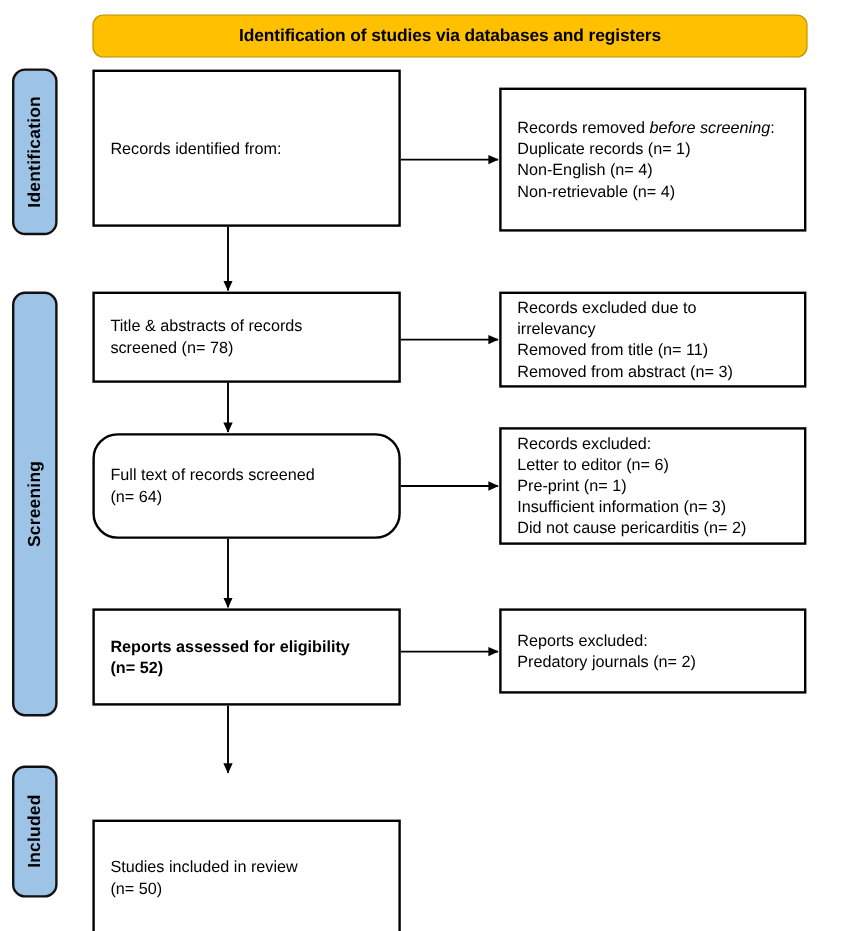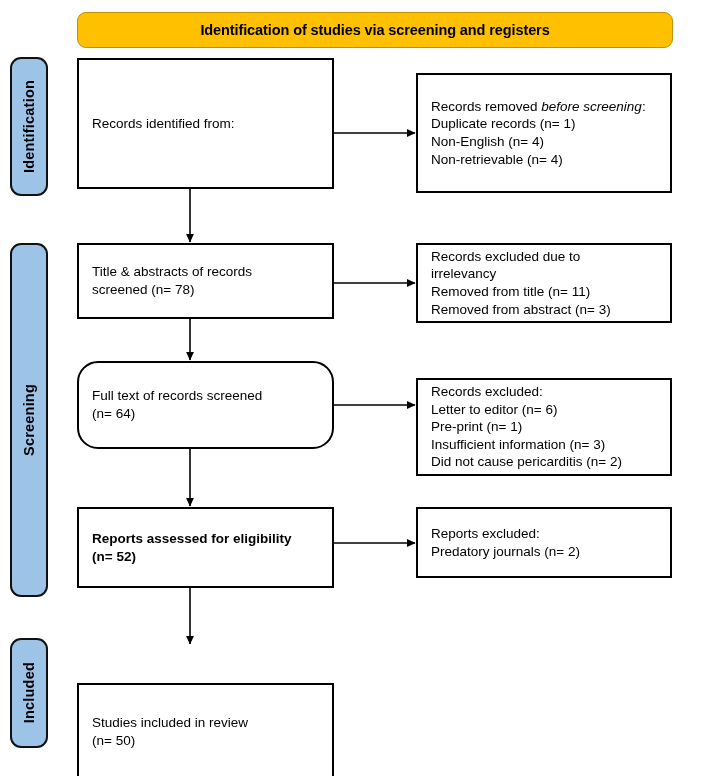--- a/index.html
+++ b/index.html
@@ -86,39 +86,39 @@
   
   #box-identified   { left: 77px; top: 58px;  width: 257px; height: 131px; }
   #box-screened     { left: 77px; top: 243px; width: 257px; height: 76px;  }
   #box-fulltext     { left: 77px; top: 361px; width: 257px; height: 88px; border-radius: 21px;  }
   #box-eligibility  { left: 77px; top: 507px; width: 257px; height: 81px; font-weight: bold;  }
   #box-included     { left: 77px; top: 683px; width: 257px; height: 97px; }
 
   
   #box-removed      { left: 416px; top: 73px;  width: 256px; height: 120px; }
   #box-excl-irrel   { left: 416px; top: 243px; width: 256px; height: 80px;  }
-  #box-excl-full    { left: 416px; top: 356px; width: 256px; height: 98px; margin-top: 22px;  }
+  #box-excl-full    { left: 416px; top: 356px; width: 256px; height: 98px;  }
   #box-excl-reports { left: 416px; top: 507px; width: 256px; height: 71px;  }
 
   .ital { font-style: italic; margin-top: 12px; }
 
   
   #arrows {
     position: absolute;
     left: 0; top: 0;
     width: 707px;
     height: 776px;
     pointer-events: none;
   }
 </style>
 </head>
 <body>
 
 <div id="banner">
-  <span class="banner-text">Identification of studies via screening and registers</span>
+  <span class="banner-text">Identification of studies via databases and registers</span>
 </div>
 
 <div class="phase" id="phase-identification">
   <span class="phase-label">Identification</span>
 </div>
 <div class="phase" id="phase-screening">
   <span class="phase-label">Screening</span>
 </div>
 <div class="phase" id="phase-included">
   <span class="phase-label">Included</span>

